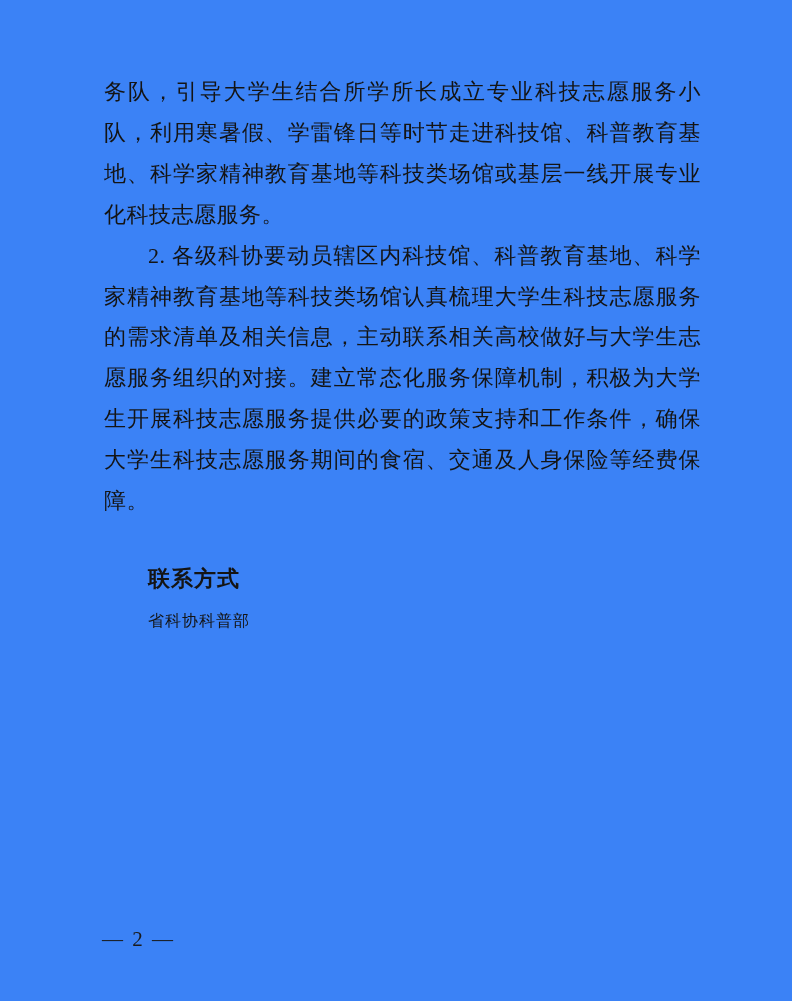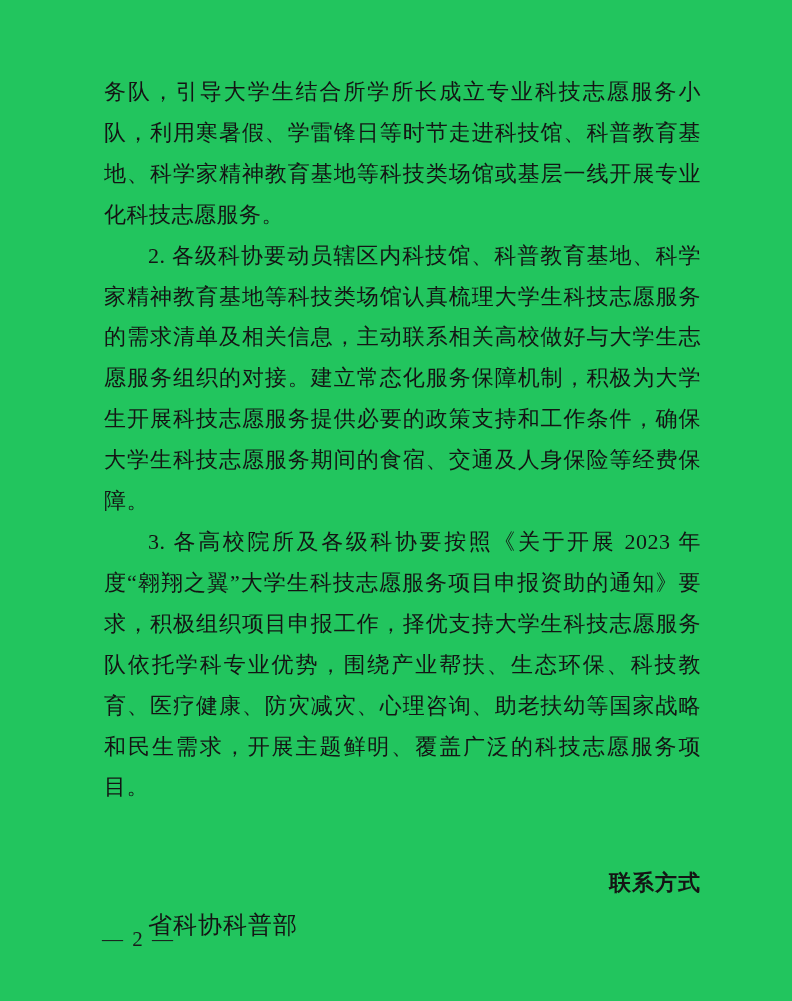--- a/index.html
+++ b/index.html
@@ -4,21 +4,21 @@
 <style>
   html, body {
     margin: 0;
     padding: 0;
     background: #ffffff;
   }
   .page {
     position: relative;
     width: 792px;
     height: 1001px;
-    background: #22c55e;
+    background: #3b82f6;
     overflow: hidden;
     font-family: "Liberation Serif", "DejaVu Serif", serif;
     color: #141414;
   }
   .content {
     position: absolute;
     left: 104px;
     top: 72px;
     width: 597px;
   }
@@ -27,51 +27,49 @@
     font-size: 22px;
     line-height: 40.9px;
     text-align: justify;
     text-justify: inter-ideograph;
     letter-spacing: 0.5px;
   }
   .para.indented {
     text-indent: 44px;
   }
   .contact-heading {
-    margin: 54px 0 0 44px;
+    margin: 36px 0 0 44px;
     font-family: "Liberation Sans", "DejaVu Sans", sans-serif;
     font-weight: bold;
     font-size: 22px;
     line-height: 42px;
     letter-spacing: 1px;
-    text-align: right;
   }
   .contact-line {
     margin: 0 0 0 44px;
-    font-size: 24px;
+    font-size: 16px;
     line-height: 42px;
     letter-spacing: 1px;
   }
   .page-footer {
     position: absolute;
     left: 102px;
     top: 926px;
     font-size: 21px;
     line-height: 26px;
     color: #1a1a1a;
     letter-spacing: 2px;
   }
 </style>
 </head>
 <body>
 
 <div class="page">
   <div class="content">
     <p class="para">务队，引导大学生结合所学所长成立专业科技志愿服务小队，利用寒暑假、学雷锋日等时节走进科技馆、科普教育基地、科学家精神教育基地等科技类场馆或基层一线开展专业化科技志愿服务。</p>
     <p class="para indented">2. 各级科协要动员辖区内科技馆、科普教育基地、科学家精神教育基地等科技类场馆认真梳理大学生科技志愿服务的需求清单及相关信息，主动联系相关高校做好与大学生志愿服务组织的对接。建立常态化服务保障机制，积极为大学生开展科技志愿服务提供必要的政策支持和工作条件，确保大学生科技志愿服务期间的食宿、交通及人身保险等经费保障。</p>
-    <p class="para indented">3. 各高校院所及各级科协要按照《关于开展 2023 年度“翱翔之翼”大学生科技志愿服务项目申报资助的通知》要求，积极组织项目申报工作，择优支持大学生科技志愿服务队依托学科专业优势，围绕产业帮扶、生态环保、科技教育、医疗健康、防灾减灾、心理咨询、助老扶幼等国家战略和民生需求，开展主题鲜明、覆盖广泛的科技志愿服务项目。</p>
 
     <h3 class="contact-heading">联系方式</h3>
     <p class="contact-line">省科协科普部</p>
   </div>
 
   <div class="page-footer">— 2 —</div>
 </div>
 
 </body></html>

